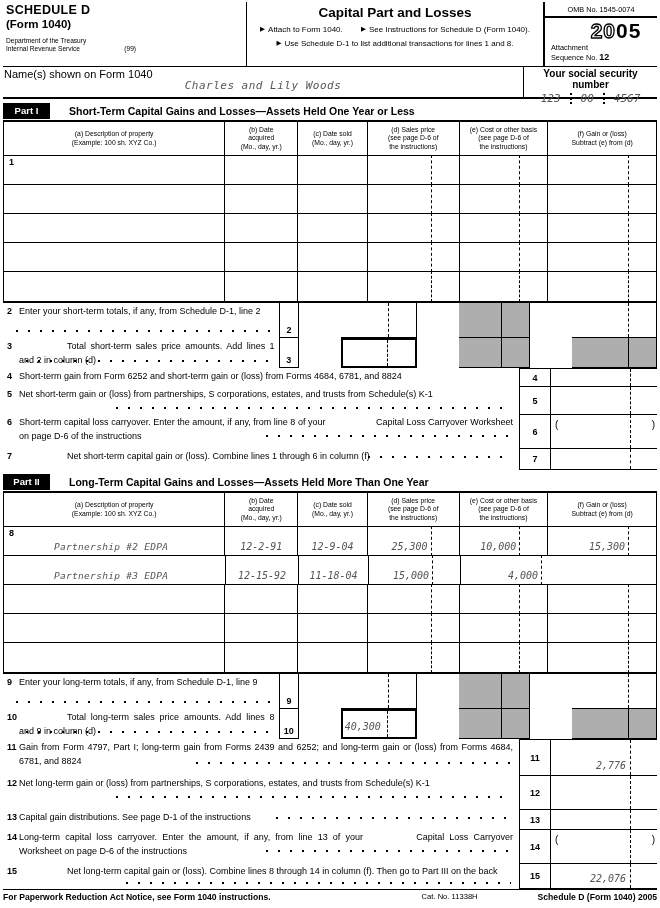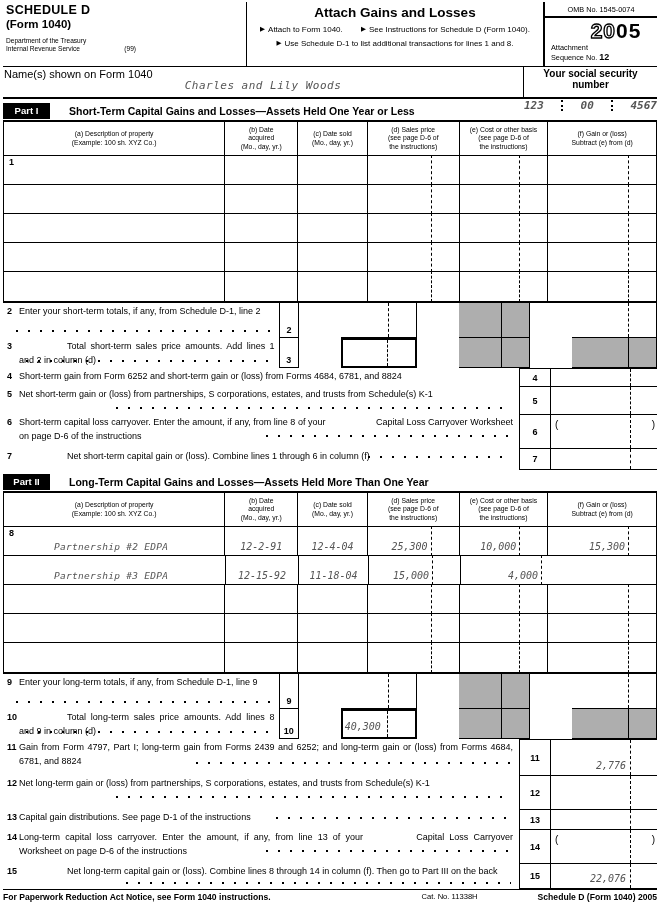--- a/index.html
+++ b/index.html
@@ -25,21 +25,21 @@
   .attach{font-size:7.3px;padding-left:6px;margin-top:2px;line-height:1.25;}
   .seq-num{font-weight:bold;font-size:9px;}
   
   .name-row{display:flex;height:33px;border-top:1px solid #000;border-bottom:2.5px solid #000;}
   .name-box{flex:1;position:relative;}
   .small-lbl{font-size:11px;position:absolute;top:1px;left:1px;}
   .hand{font-family:"DejaVu Sans Mono","DejaVu Sans",monospace;font-style:italic;color:#555;}
   .name-val{position:absolute;top:12px;left:0;right:0;text-align:center;font-size:11px;letter-spacing:.5px;}
   .ssn-box{width:134px;border-left:1.5px solid #000;text-align:center;}
   .ssn-lbl{font-size:10px;font-weight:bold;margin-top:1px;}
-  .ssn-val{display:flex;justify-content:space-between;align-items:center;font-size:11px;margin-top:9px;font-weight:bold;}
+  .ssn-val{display:flex;justify-content:center;align-items:center;font-size:11px;margin-top:2px;}
   .ssn-sep{width:0;border-left:2px dotted #000;height:11px;margin:0 9px;}
   
   .pbar{display:flex;align-items:flex-start;margin-top:4px;height:17px;}
   .pbox{background:#000;color:#fff;font-weight:bold;font-size:9.5px;width:47px;text-align:center;padding:2px 0 2.5px 0;}
   .ptitle{font-weight:bold;font-size:10.5px;margin-left:19px;padding-top:2px;}
   
   .tbl{border:1.5px solid #000;border-top-width:2px;border-bottom-width:2px;}
   .thead{display:flex;height:34px;border-bottom:1.5px solid #000;}
   .th{display:flex;flex-direction:column;justify-content:center;text-align:center;
       font-size:6.8px;line-height:1.2;border-left:1px solid #000;}
@@ -105,21 +105,21 @@
       <div class="formno">(Form 1040)</div>
       <div class="dept">
         <div>Department of the Treasury</div>
         <div class="dept-row">
           <span>Internal Revenue Service</span>
           <span>(99)</span>
         </div>
       </div>
     </div>
     <div class="hdr-center">
-      <div class="title">Attach Gains and Losses</div>
+      <div class="title">Capital Part and Losses</div>
       <div class="instr">
         <span class="arrow">▶</span><span>Attach to Form 1040.</span><span class="gap"></span>
         <span class="arrow">▶</span><span>See Instructions for Schedule D (Form 1040).</span>
       </div>
       <div class="instr">
         <span class="arrow">▶</span><span>Use Schedule D-1 to list additional transactions for lines 1 and 8.</span>
       </div>
     </div>
     <div class="hdr-right">
       <div class="omb">OMB No. 1545-0074</div>
@@ -330,21 +330,21 @@
     </div>
     <div class="trow">
       <div class="tc ca">
         <span class="lnum-grid">8</span>
         <span class="desc hand">Partnership #2 EDPA</span>
       </div>
       <div class="tc cb">
           <span class="ctr hand">12-2-91</span>
         </div>
       <div class="tc cc">
-          <span class="ctr hand">12-4-04</span>
+          <span class="ctr hand">12-9-04</span>
         </div>
       <div class="tc cd cents">
           <span class="amt hand">25,300</span>
         </div>
       <div class="tc ce cents">
           <span class="amt hand">10,000</span>
         </div>
       <div class="tc cf cents">
           <span class="amt hand">15,300</span>
         </div>

